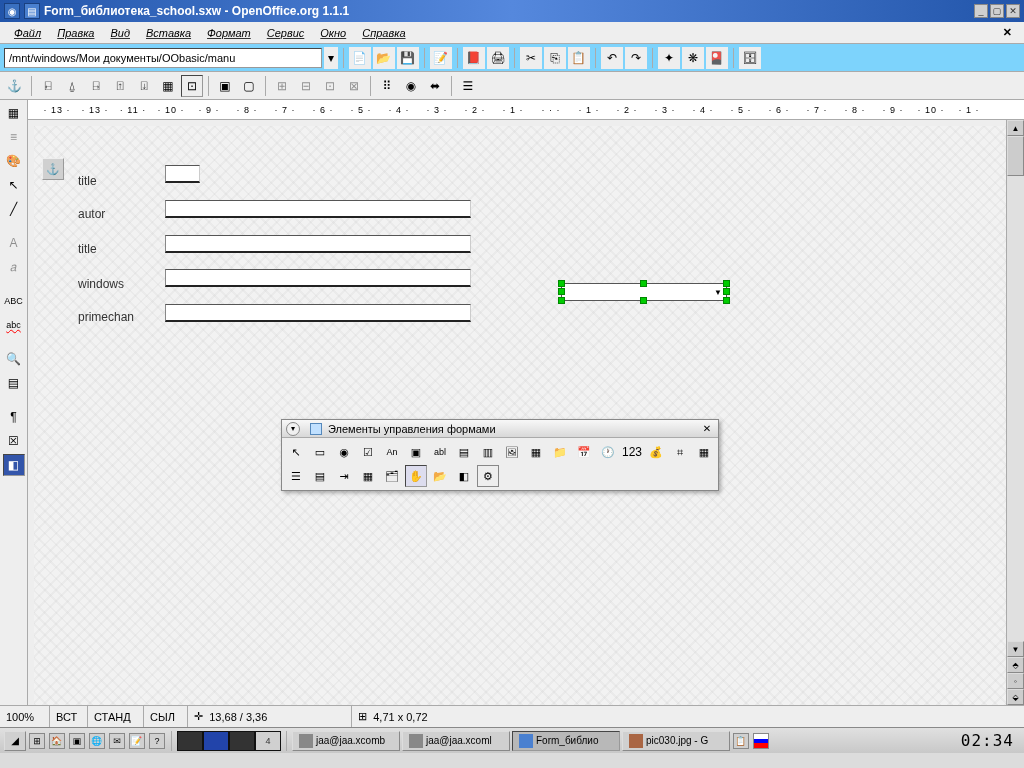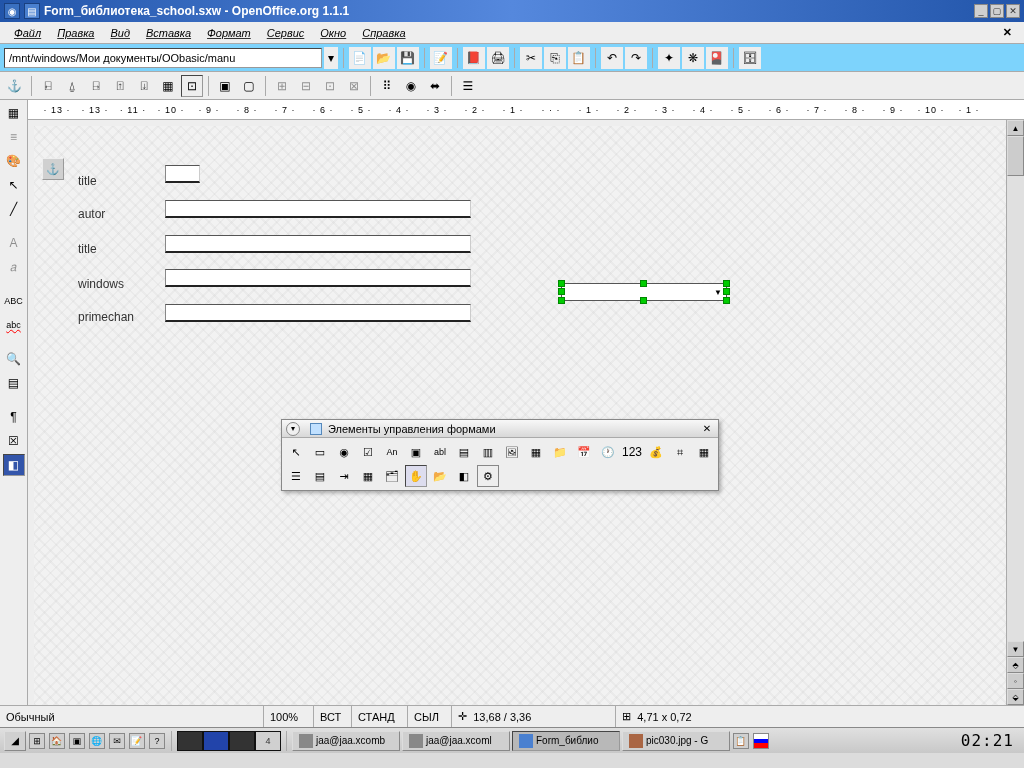--- a/index.html
+++ b/index.html
@@ -302,21 +302,20 @@
         <div class="vscroll-btn">▼</div>
         <div class="vscroll-btn">⬘</div>
         <div class="vscroll-btn">◦</div>
         <div class="vscroll-btn">⬙</div>
       </div>
     </div>
   </div>
 </div>
 
 <div class="statusbar">
-  <div class="status-cell" style="width:264px">Обычный</div>
   <div class="status-cell" style="width:50px">100%</div>
   <div class="status-cell" style="width:38px">ВСТ</div>
   <div class="status-cell" style="width:56px">СТАНД</div>
   <div class="status-cell" style="width:44px">СЫЛ</div>
   <div class="status-cell" style="width:164px">
     <span style="margin-right:6px">✛</span>
       <span>13,68 / 3,36</span>
   </div>
   <div class="status-cell" style="flex:1; border-right:none">
     <span style="margin-right:6px">⊞</span>
@@ -352,14 +351,14 @@
   <div class="task-btn active" style="width:108px">
       <span class="task-icon" style="background:#4a80d0"></span>
       <span>Form_библио</span>
     </div>
   <div class="task-btn" style="width:108px">
       <span class="task-icon" style="background:#aa6644"></span>
       <span>pic030.jpg - G</span>
     </div>
   <div class="tray-icon">📋</div>
   <div class="tray-icon" style="background:linear-gradient(white 33%,blue 33% 66%,red 66%)"></div>
-  <div class="clock">02:21</div>
+  <div class="clock">02:34</div>
 </div>
 
 </body></html>

